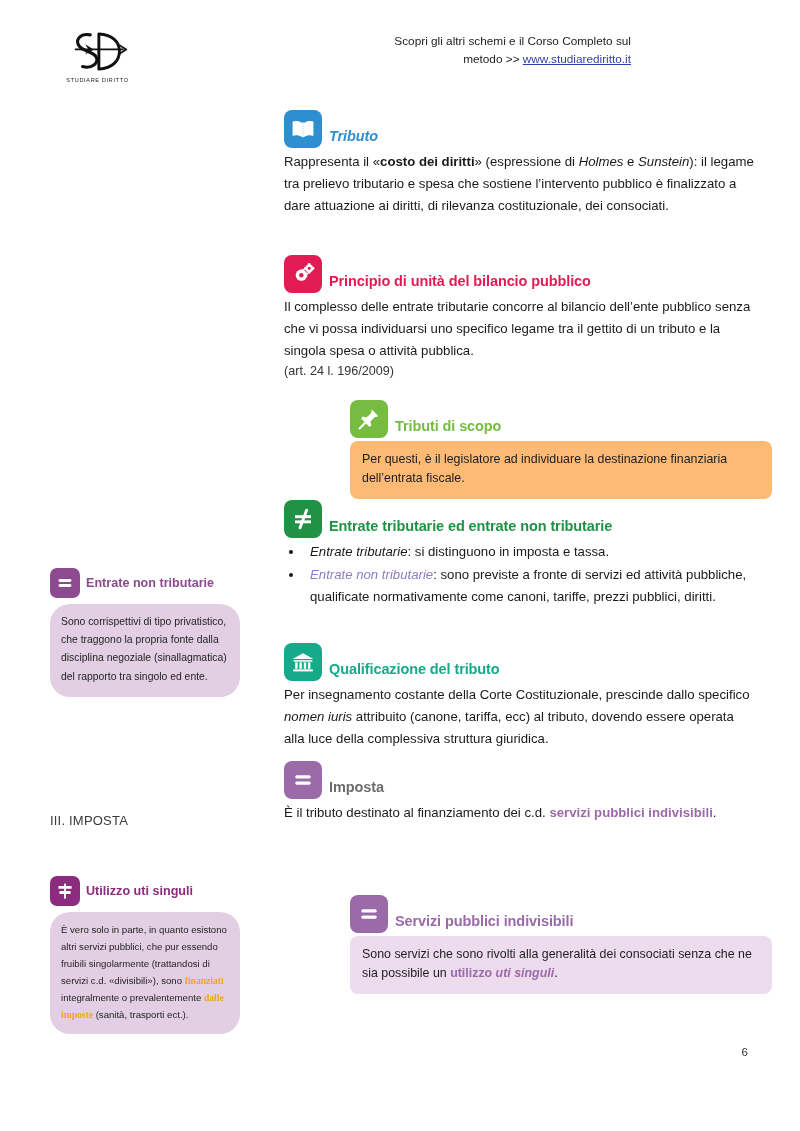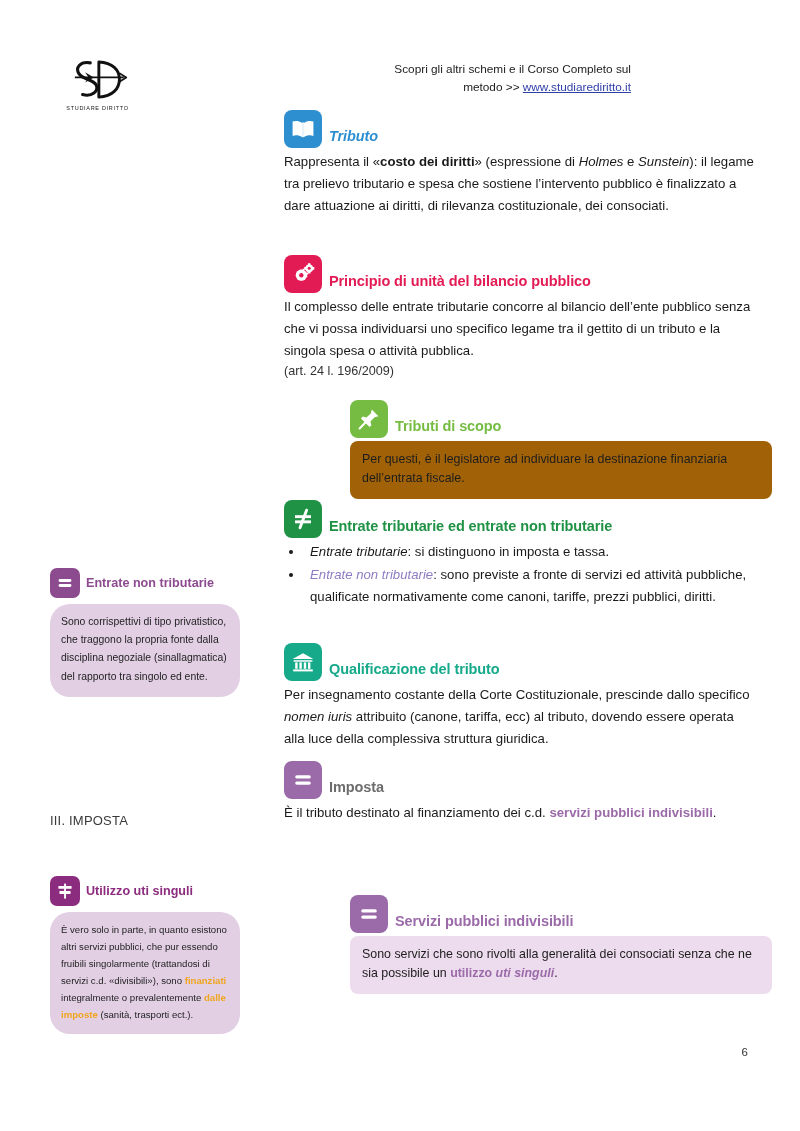--- a/index.html
+++ b/index.html
@@ -10,21 +10,21 @@
     background: #ffffff;
     font-family: "Liberation Sans", sans-serif;
     color: #1a1a1a;
     position: relative;
     overflow: hidden;
   }
 
   .page { position: relative; width: 800px; height: 1131px; }
 
   
-  .header { position: absolute; top: 52px; left: 0; width: 688px; height: 70px; }
+  .header { position: absolute; top: 24px; left: 0; width: 688px; height: 70px; }
   .logo-wrap { position: absolute; left: 50px; top: 4px; width: 95px; text-align: center; }
   .logo-mark { width: 60px; height: 48px; display: block; margin: 0 auto; }
   .logo-caption {
     font-size: 5.5px; letter-spacing: 0.7px; color: #1a1a1a;
     margin-top: 1px; font-family: "Liberation Sans", sans-serif;
   }
   .header-promo {
     position: absolute; right: 57px; top: 8px; width: 330px;
     text-align: right; font-size: 11.8px; line-height: 1.55; color: #222;
   }
@@ -53,21 +53,21 @@
   .body-txt { font-size: 13.2px; line-height: 1.65; color: #1a1a1a; }
   .body-txt .bi { font-weight: bold; }
   .body-txt .it { font-style: italic; }
   .note-line { font-size: 12.6px; line-height: 1.6; color: #333; }
 
   
   .callout {
     border-radius: 8px; padding: 9px 12px 11px 12px;
     font-size: 12.4px; line-height: 1.55;
   }
-  .callout-green { background: #a16207; color: #1d1d1d; }
+  .callout-green { background: #fdba74; color: #1d1d1d; }
   .callout-purple { background: #eddcee; color: #1d1d1d; }
 
   
   ul.bullets { margin: 2px 0 0 0; padding-left: 20px; }
   ul.bullets li {
     font-size: 13.2px; line-height: 1.65; margin-bottom: 1px;
     padding-left: 6px;
   }
   ul.bullets li::marker { font-size: 13px; }
 
@@ -81,21 +81,21 @@
   .side-box.narrow { font-size: 9.6px; line-height: 1.78; }
 
   .sec-label { font-size: 13px; color: #3a3a3a; letter-spacing: 0.2px; }
 
   .pagenum {
     position: absolute; right: 52px; top: 1046px;
     font-size: 11.5px; color: #333;
   }
 
   .hl-purple { color: #9b6aa8; font-weight: bold; }
-  .hl-orange { color: #f0a51e; font-weight: bold; }
+  .hl-orange { color: #f0a51e; font-weight: bold; font-family: Liberation Serif, serif; }
   .hl-violet-it { color: #8e7cc3; font-style: italic; font-weight: bold; }
 </style>
 </head>
 <body>
 
 <div class="page">
 
   <div class="header">
 
     <div class="logo-wrap">

